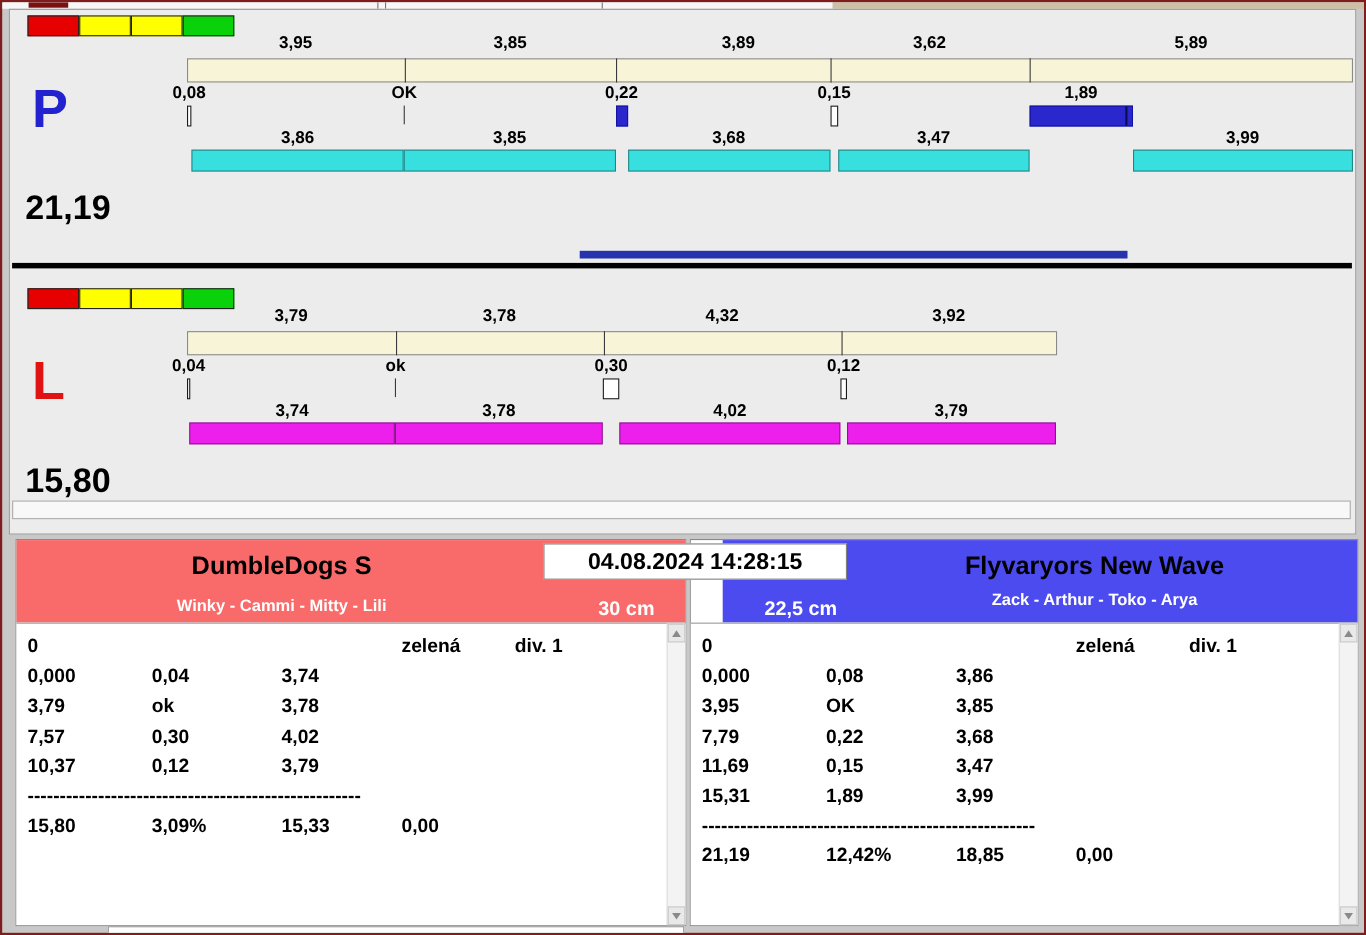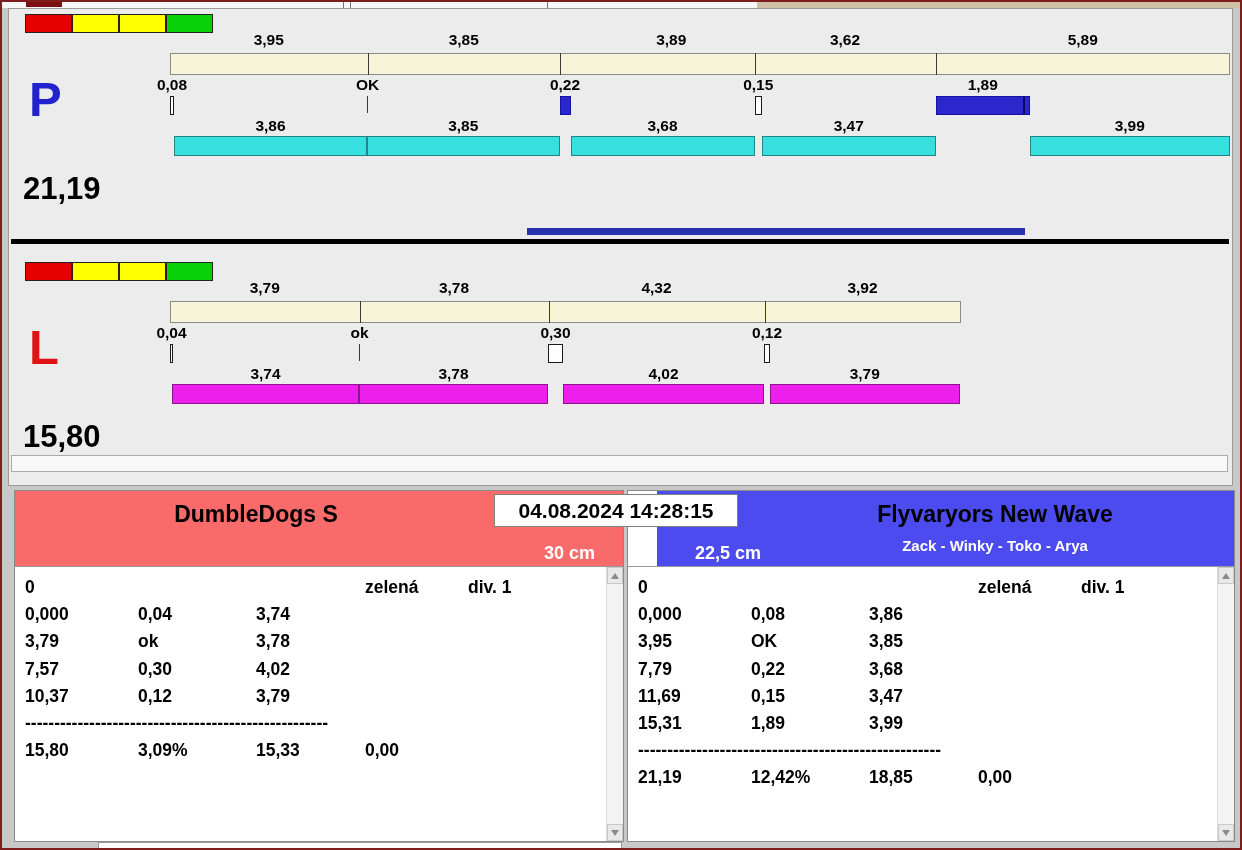--- a/index.html
+++ b/index.html
@@ -60,21 +60,21 @@
   .rows{position:absolute;left:0;top:0;right:18px;bottom:0;padding-top:7px;overflow:hidden;}
   .trow{display:grid;grid-template-columns:113px 118px 109px 103px 1fr;padding-left:10px;height:27.2px;line-height:27.2px;font-size:17.5px;}
   .tcell{white-space:nowrap;}
   .tsep{padding-left:10px;height:27.2px;line-height:27.2px;font-size:17.5px;white-space:nowrap;overflow:hidden;}
   .sbar{position:absolute;top:0;right:0;bottom:0;width:17px;background:#f3f3f3;border-left:1px solid #dcdcdc;}
   .sb-btn{position:absolute;left:0;width:16px;height:17px;background:#e9e9e9;border:1px solid #c9c9c9;display:flex;align-items:center;justify-content:center;}
   .sb-up{top:0;} .sb-down{bottom:0;}
   .tri-up{width:0;height:0;border-left:4px solid transparent;border-right:4px solid transparent;border-bottom:6px solid #8a8a8a;}
   .tri-down{width:0;height:0;border-left:4px solid transparent;border-right:4px solid transparent;border-top:6px solid #8a8a8a;}
 
-  .datebox{position:absolute;left:492px;top:492px;width:244px;height:33px;background:#fff;border:1px solid #808080;
+  .datebox{position:absolute;left:492px;top:492px;width:276px;height:33px;background:#fff;border:1px solid #808080;
            font-size:21px;line-height:31px;text-align:center;z-index:6;}
   .bottom-field{position:absolute;left:96px;top:840px;width:524px;height:8px;background:#fff;border:1px solid #9a9a9a;}
 </style>
 </head>
 <body>
 
 <div id="app" style="--split-bar: #f7f4d8; --marker-fill: #2a28cc;">
 
   <div class="ts-left">
     <div class="ts-frag"></div>
@@ -189,20 +189,21 @@
       <div class="lane-total">15,80</div>
 
     </div>
 
     <div class="empty-strip"></div>
   </div>
 
   <div class="team-panel side-left">
     <div class="team-header" style="background: rgb(249, 106, 106);">
       <div class="team-name">DumbleDogs S</div>
+      <div class="team-members">Winky - Cammi - Mitty - Lili</div>
       <div class="team-height">30 cm</div>
     </div>
     <div class="team-table">
       <div class="rows">
           <div class="trow">
             <div class="tcell">0</div>
             <div class="tcell"></div>
             <div class="tcell"></div>
             <div class="tcell">zelená</div>
             <div class="tcell">div. 1</div>
@@ -250,21 +251,21 @@
         <div class="sb-btn sb-down">
             <span class="tri-down"></span>
           </div>
       </div>
     </div>
   </div>
 
   <div class="team-panel side-right">
     <div class="team-header" style="background: rgb(75, 75, 240);">
       <div class="team-name">Flyvaryors New Wave</div>
-      <div class="team-members">Zack - Winky - Toko - Arya</div>
+      <div class="team-members">Zack - Arthur - Toko - Arya</div>
       <div class="team-height">22,5 cm</div>
     </div>
     <div class="team-table">
       <div class="rows">
           <div class="trow">
             <div class="tcell">0</div>
             <div class="tcell"></div>
             <div class="tcell"></div>
             <div class="tcell">zelená</div>
             <div class="tcell">div. 1</div>

